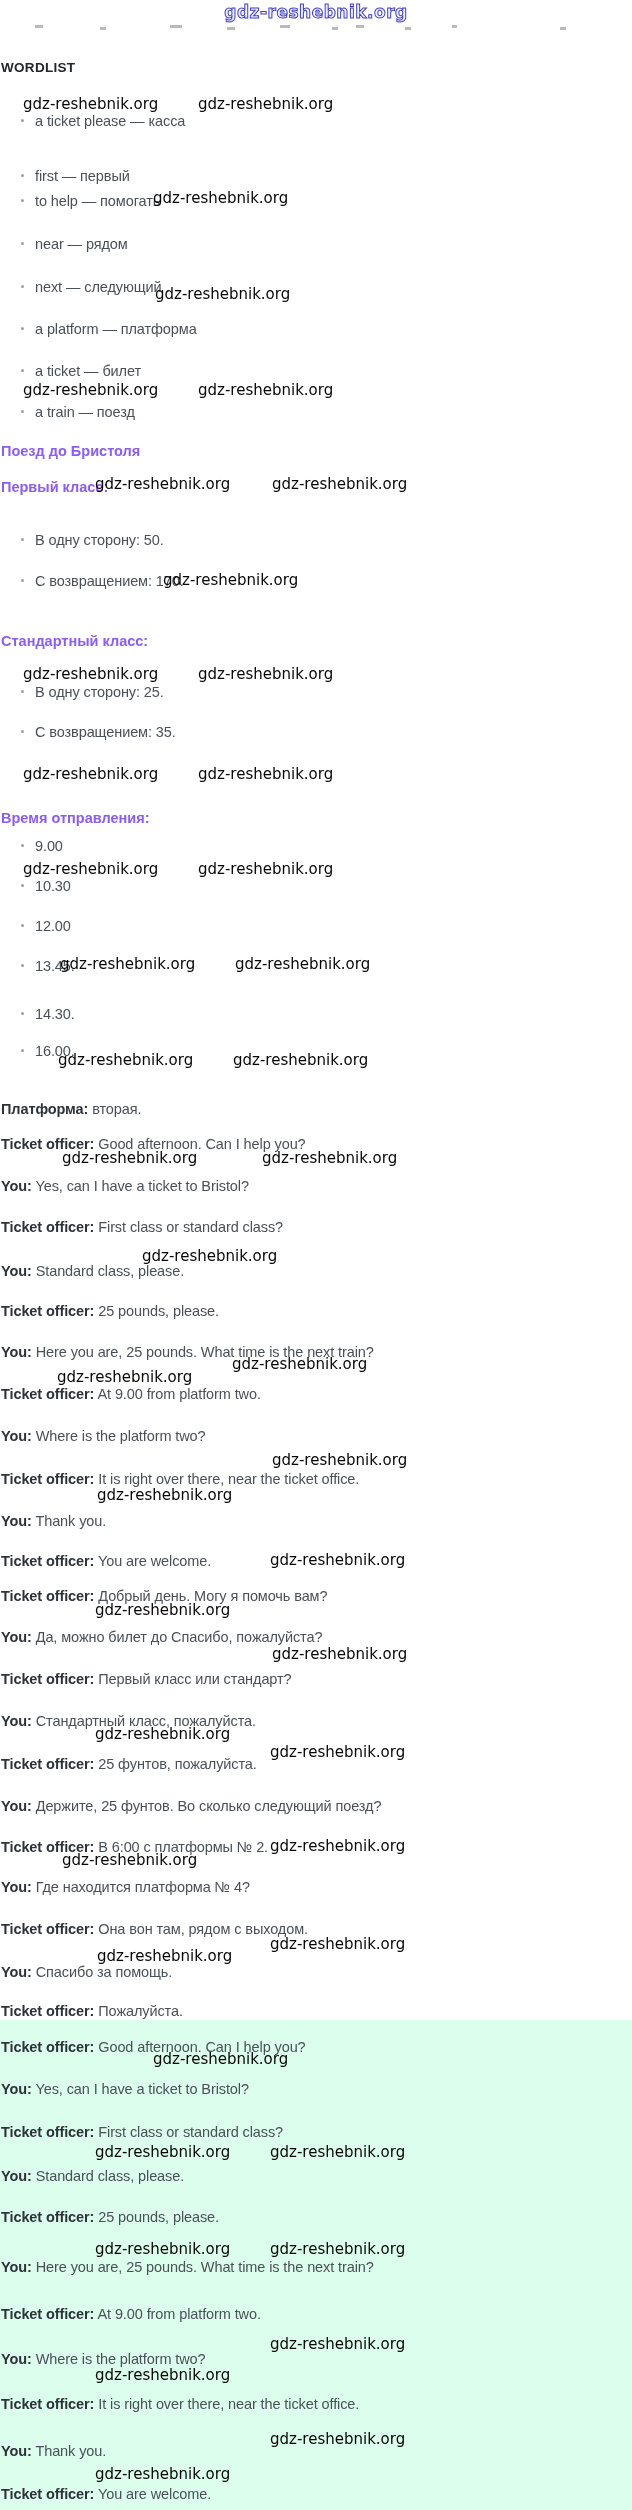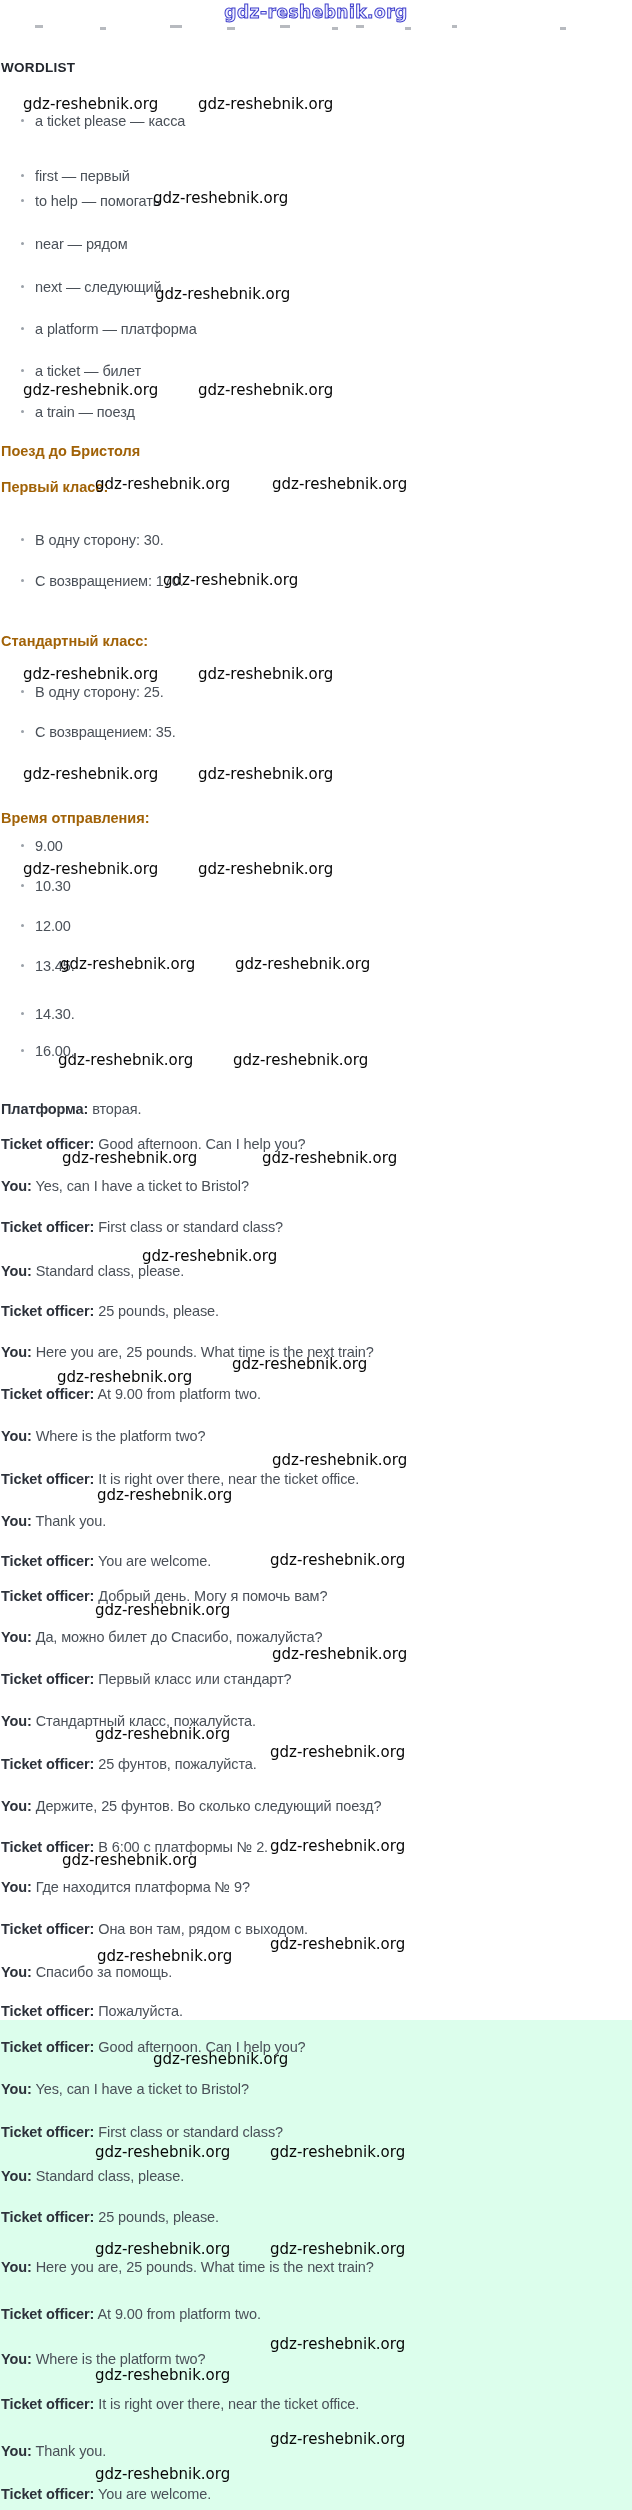--- a/index.html
+++ b/index.html
@@ -2,21 +2,21 @@
 <html><head>
 <meta charset="utf-8">
 <style>
   html,body{margin:0;padding:0;background:#ffffff;}
   .page{position:relative;width:632px;height:2510px;background:#ffffff;overflow:hidden;
         font-family:"Liberation Sans",sans-serif;}
   .hl{position:absolute;left:0;top:2020px;width:632px;height:490px;background:#dcfeec;}
   .line{position:absolute;left:1px;font-size:14.5px;letter-spacing:-0.1px;color:#4a5058;
         white-space:nowrap;line-height:18px;}
   .bold{font-weight:700;color:#2d323b;}
-  .hline{position:absolute;left:1px;font-size:14.5px;font-weight:700;color:#a16207;
+  .hline{position:absolute;left:1px;font-size:14.5px;font-weight:700;color:#8b5cf6;
          white-space:nowrap;line-height:18px;}
   .wl-title{position:absolute;left:1px;font-size:13.5px;font-weight:700;color:#23272e;
             letter-spacing:.3px;white-space:nowrap;}
   .bullet{position:absolute;left:35px;font-size:14.5px;letter-spacing:-0.1px;color:#4a5058;
           white-space:nowrap;line-height:18px;}
   .bullet::before{content:"";position:absolute;left:-14px;top:7px;width:3px;height:3px;
           border-radius:50%;background:#9aa0a8;}
   .wm{position:absolute;font-family:"DejaVu Sans",sans-serif;font-size:15px;color:#060606;
       white-space:nowrap;line-height:17px;}
   .wm-top{position:absolute;top:2px;left:0;width:100%;text-align:center;
@@ -52,21 +52,21 @@
   <div class="bullet" style="top:192px">to help — помогать</div>
   <div class="bullet" style="top:235px">near — рядом</div>
   <div class="bullet" style="top:278px">next — следующий</div>
   <div class="bullet" style="top:320px">a platform — платформа</div>
   <div class="bullet" style="top:362px">a ticket — билет</div>
   <div class="bullet" style="top:403px">a train — поезд</div>
 
   <div class="hline" style="top:442px">Поезд до Бристоля</div>
 
   <div class="hline" style="top:478px">Первый класс:</div>
-  <div class="bullet" style="top:531px">В одну сторону: 30.</div>
+  <div class="bullet" style="top:531px">В одну сторону: 50.</div>
   <div class="bullet" style="top:572px">С возвращением: 170.</div>
 
   <div class="hline" style="top:632px">Стандартный класс:</div>
   <div class="bullet" style="top:683px">В одну сторону: 25.</div>
   <div class="bullet" style="top:723px">С возвращением: 35.</div>
 
   <div class="hline" style="top:809px">Время отправления:</div>
   <div class="bullet" style="top:837px">9.00</div>
   <div class="bullet" style="top:877px">10.30</div>
   <div class="bullet" style="top:917px">12.00</div>
@@ -88,21 +88,21 @@
   <div class="line" style="top:1512px"><span class="bold">You:</span> <span>Thank you.</span></div>
   <div class="line" style="top:1552px"><span class="bold">Ticket officer:</span> <span>You are welcome.</span></div>
 
   <div class="line" style="top:1587px"><span class="bold">Ticket officer:</span> <span>Добрый день. Могу я помочь вам?</span></div>
   <div class="line" style="top:1628px"><span class="bold">You:</span> <span>Да, можно билет до Спасибо, пожалуйста?</span></div>
   <div class="line" style="top:1670px"><span class="bold">Ticket officer:</span> <span>Первый класс или стандарт?</span></div>
   <div class="line" style="top:1712px"><span class="bold">You:</span> <span>Стандартный класс, пожалуйста.</span></div>
   <div class="line" style="top:1755px"><span class="bold">Ticket officer:</span> <span>25 фунтов, пожалуйста.</span></div>
   <div class="line" style="top:1797px"><span class="bold">You:</span> <span>Держите, 25 фунтов. Во сколько следующий поезд?</span></div>
   <div class="line" style="top:1838px"><span class="bold">Ticket officer:</span> <span>В 6:00 с платформы № 2.</span></div>
-  <div class="line" style="top:1878px"><span class="bold">You:</span> <span>Где находится платформа № 9?</span></div>
+  <div class="line" style="top:1878px"><span class="bold">You:</span> <span>Где находится платформа № 4?</span></div>
   <div class="line" style="top:1920px"><span class="bold">Ticket officer:</span> <span>Она вон там, рядом с выходом.</span></div>
   <div class="line" style="top:1963px"><span class="bold">You:</span> <span>Спасибо за помощь.</span></div>
   <div class="line" style="top:2002px"><span class="bold">Ticket officer:</span> <span>Пожалуйста.</span></div>
 
   <div class="line" style="top:2038px"><span class="bold">Ticket officer:</span> <span>Good afternoon. Can I help you?</span></div>
   <div class="line" style="top:2080px"><span class="bold">You:</span> <span>Yes, can I have a ticket to Bristol?</span></div>
   <div class="line" style="top:2123px"><span class="bold">Ticket officer:</span> <span>First class or standard class?</span></div>
   <div class="line" style="top:2167px"><span class="bold">You:</span> <span>Standard class, please.</span></div>
   <div class="line" style="top:2208px"><span class="bold">Ticket officer:</span> <span>25 pounds, please.</span></div>
   <div class="line" style="top:2258px"><span class="bold">You:</span> <span>Here you are, 25 pounds. What time is the next train?</span></div>

